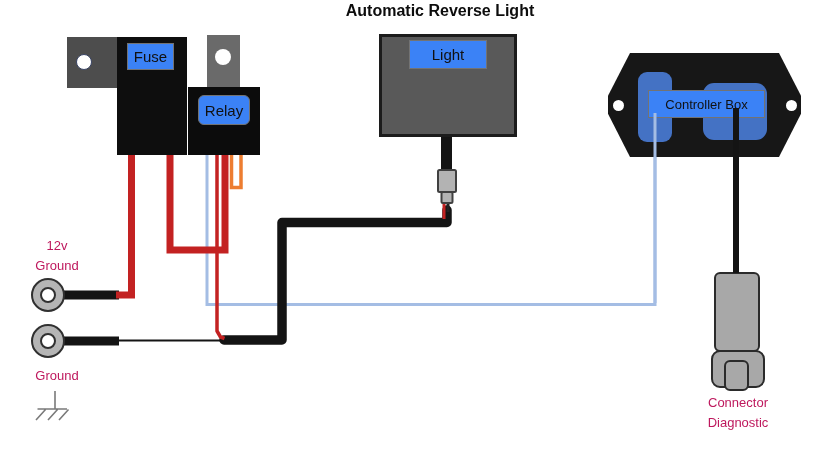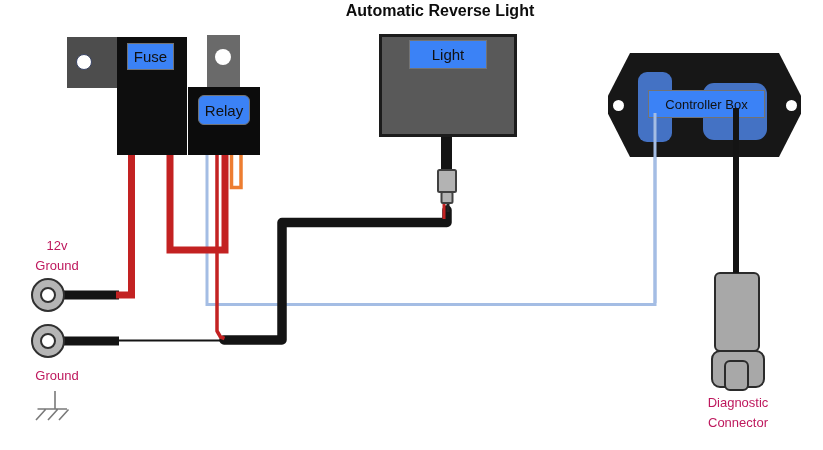--- a/index.html
+++ b/index.html
@@ -135,17 +135,17 @@
   <div class="caption txt" style="left:27px;top:236px;width:60px;">
     <div>12v</div>
     <div>Ground</div>
   </div>
 
   <div class="caption txt" style="left:26px;top:366px;width:62px;">
     <span>Ground</span>
   </div>
 
   <div class="caption txt" style="left:693px;top:393px;width:90px;">
+    <div>Connector</div>
     <div>Diagnostic</div>
-    <div>Connector</div>
   </div>
 
 </div>
 
 </body></html>

